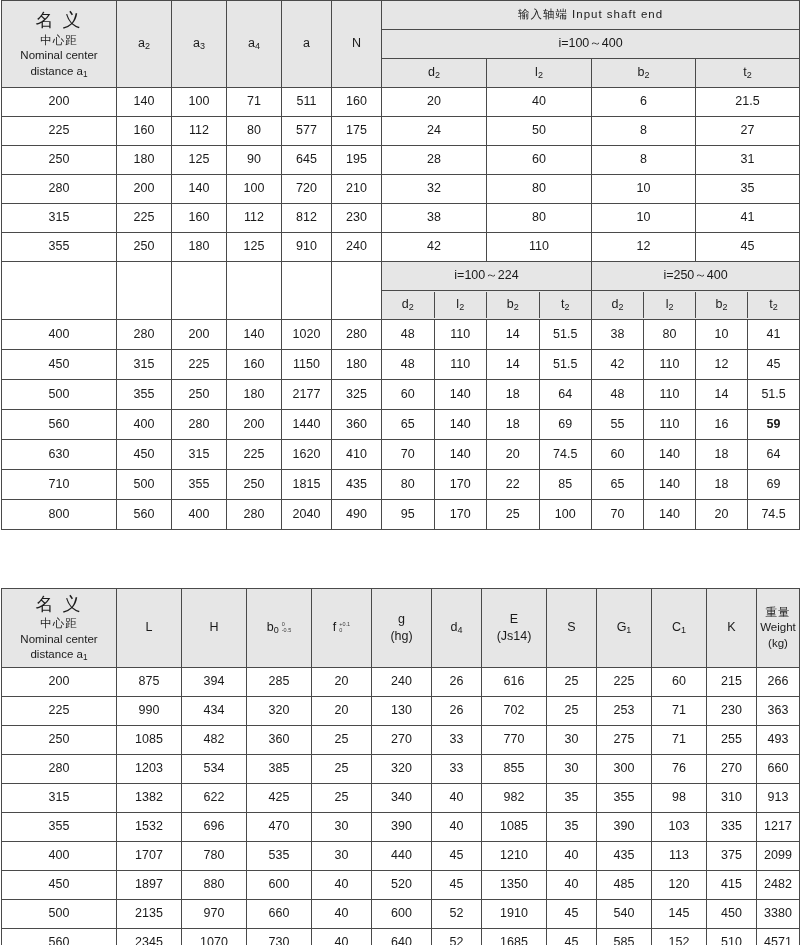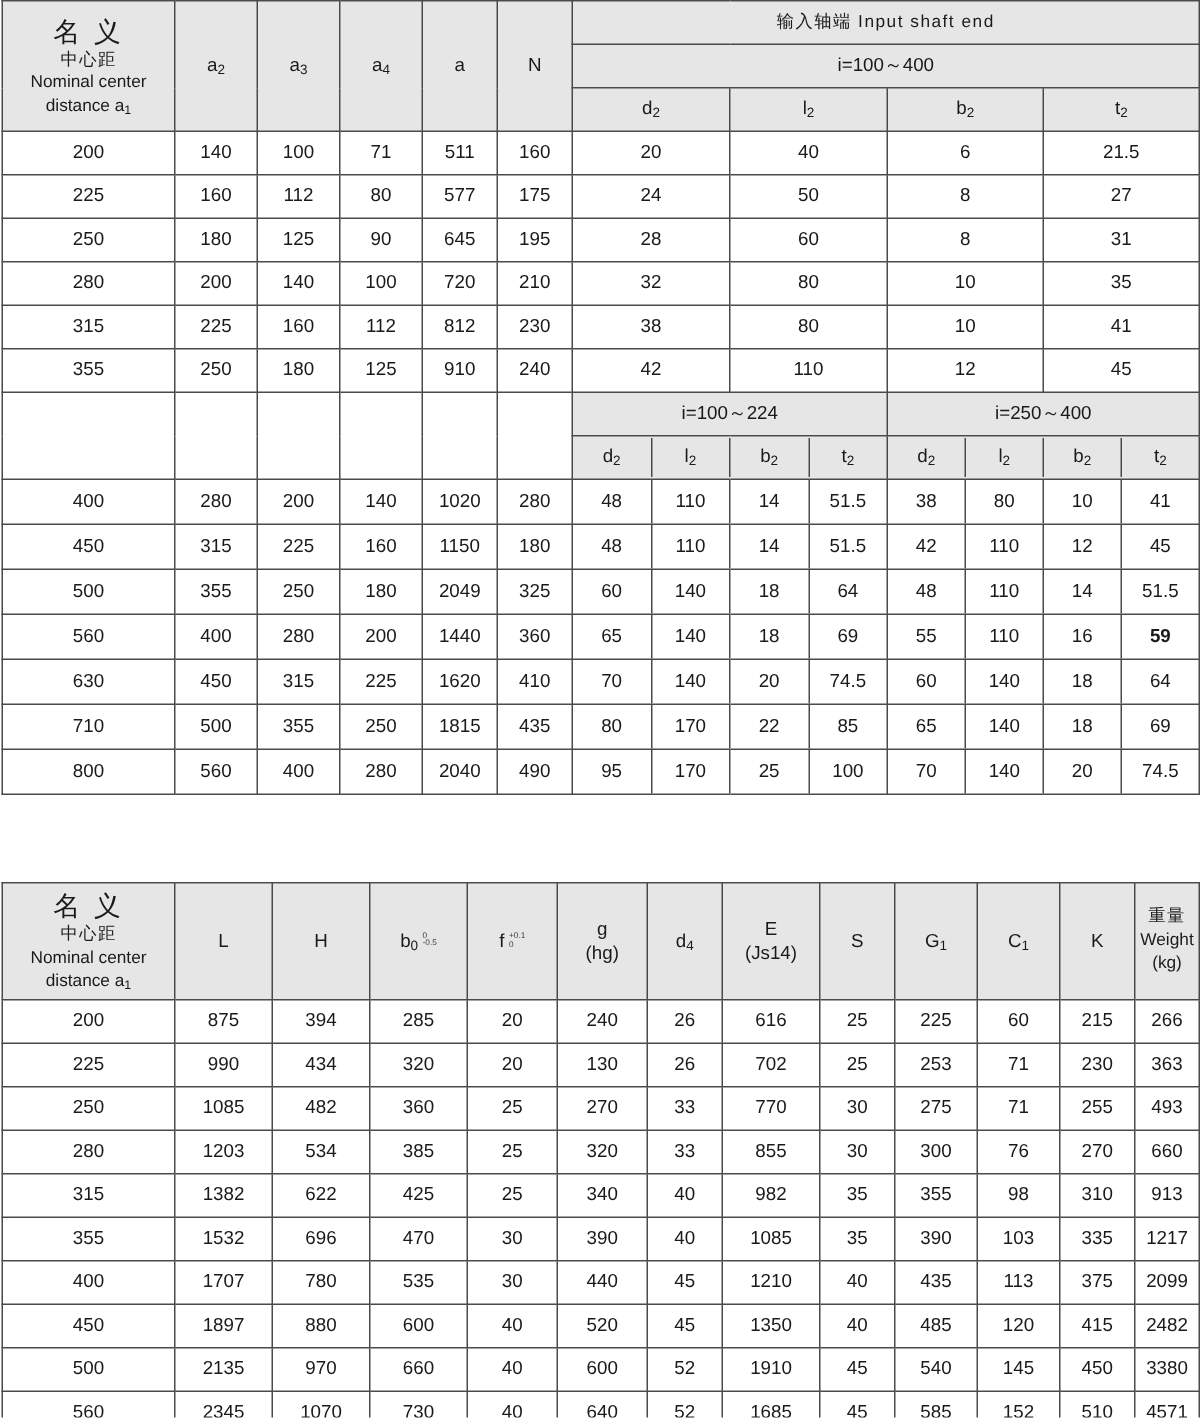--- a/index.html
+++ b/index.html
@@ -252,21 +252,21 @@
               <div style="flex: 1 1 0%; display: flex; align-items: center; justify-content: center; border-right: 1px solid rgb(74, 74, 74);">12</div>
               <div style="flex: 1 1 0%; display: flex; align-items: center; justify-content: center; border-right: none;">45</div>
             </div>
           </td>
         </tr>
         <tr>
           <td>500</td>
           <td>355</td>
           <td>250</td>
           <td>180</td>
-          <td>2049</td>
+          <td>2177</td>
           <td>325</td>
           <td colspan="2" style="padding: 0px;">
             <div style="display: flex; height: 29px;">
               <div style="flex: 1 1 0%; display: flex; align-items: center; justify-content: center; border-right: 1px solid rgb(74, 74, 74);">60</div>
               <div style="flex: 1 1 0%; display: flex; align-items: center; justify-content: center; border-right: 1px solid rgb(74, 74, 74);">140</div>
               <div style="flex: 1 1 0%; display: flex; align-items: center; justify-content: center; border-right: 1px solid rgb(74, 74, 74);">18</div>
               <div style="flex: 1 1 0%; display: flex; align-items: center; justify-content: center; border-right: none;">64</div>
             </div>
           </td>
           <td colspan="2" style="padding: 0px;">

